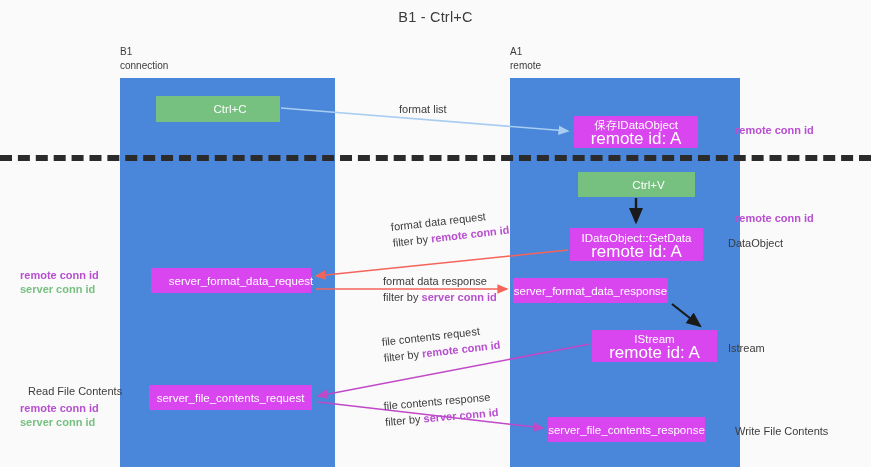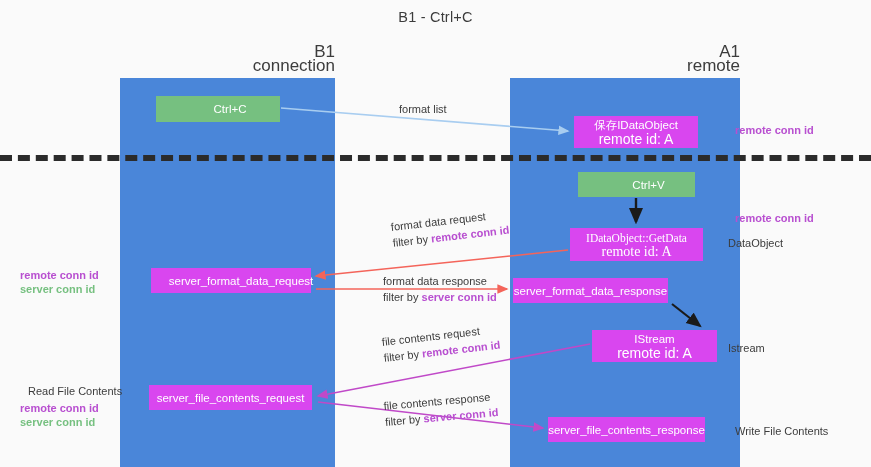--- a/index.html
+++ b/index.html
@@ -30,22 +30,22 @@
     width: 871px;
     text-align: center;
     font-size: 14.5px;
     color: #3c3c3c;
     line-height: 19px;
     letter-spacing: 0.2px;
   }
 
   
   .col-header {
-    text-align: right;
-    font-size: 17px;
+    text-align: left;
+    font-size: 10px;
     color: #3c3c3c;
     line-height: 13.5px;
   }
   #col-header-b1 { left: 120px; top: 45px; width: 215px; }
   #col-header-a1 { left: 510px; top: 45px; width: 230px; }
 
   
   .lane {
     background: #4a86d9;
   }
@@ -67,26 +67,26 @@
     align-items: center;
     justify-content: center;
     color: #ffffff;
     font-size: 11.5px;
     line-height: 14px;
     text-align: center;
     padding: 2px 4px;
   }
   .node.green { background: #76c080; padding-left: 28px; }
   .node.orange { background: #d946ef; }
-  .node .l2 { font-size: 14px; }
+  .node .l2 { font-size: 17px; }
 
   #node-ctrl-c { left: 156px; top: 96px; width: 124px; height: 26px; }
   #node-dataobject { left: 574px; top: 116px; width: 124px; height: 32px; }
   #node-ctrl-v { left: 578px; top: 172px; width: 117px; height: 25px; }
-  #node-getdata { left: 570px; top: 228px; width: 133px; height: 33px; font-family: Liberation Serif, serif; }
+  #node-getdata { left: 570px; top: 228px; width: 133px; height: 33px; }
   #node-server-format-req { left: 151px; top: 268px; width: 160px; height: 25px; padding-left: 24px; }
   #node-server-format-resp { left: 513px; top: 278px; width: 155px; height: 25px; }
   #node-istream { left: 592px; top: 330px; width: 125px; height: 32px; }
   #node-server-file-req { left: 149px; top: 385px; width: 163px; height: 25px; }
   #node-server-file-resp { left: 548px; top: 417px; width: 157px; height: 25px; }
 
   
   #divider {
     left: 0; top: 155px;
     width: 871px; height: 0;

